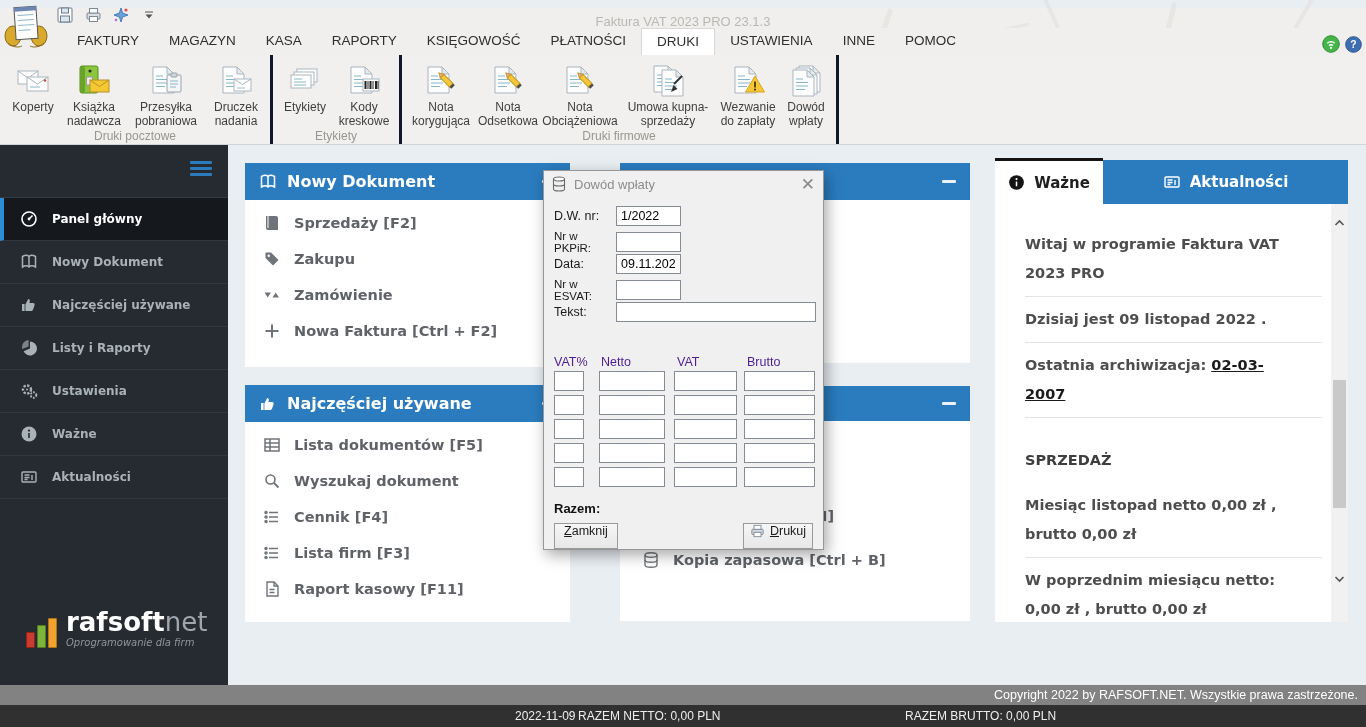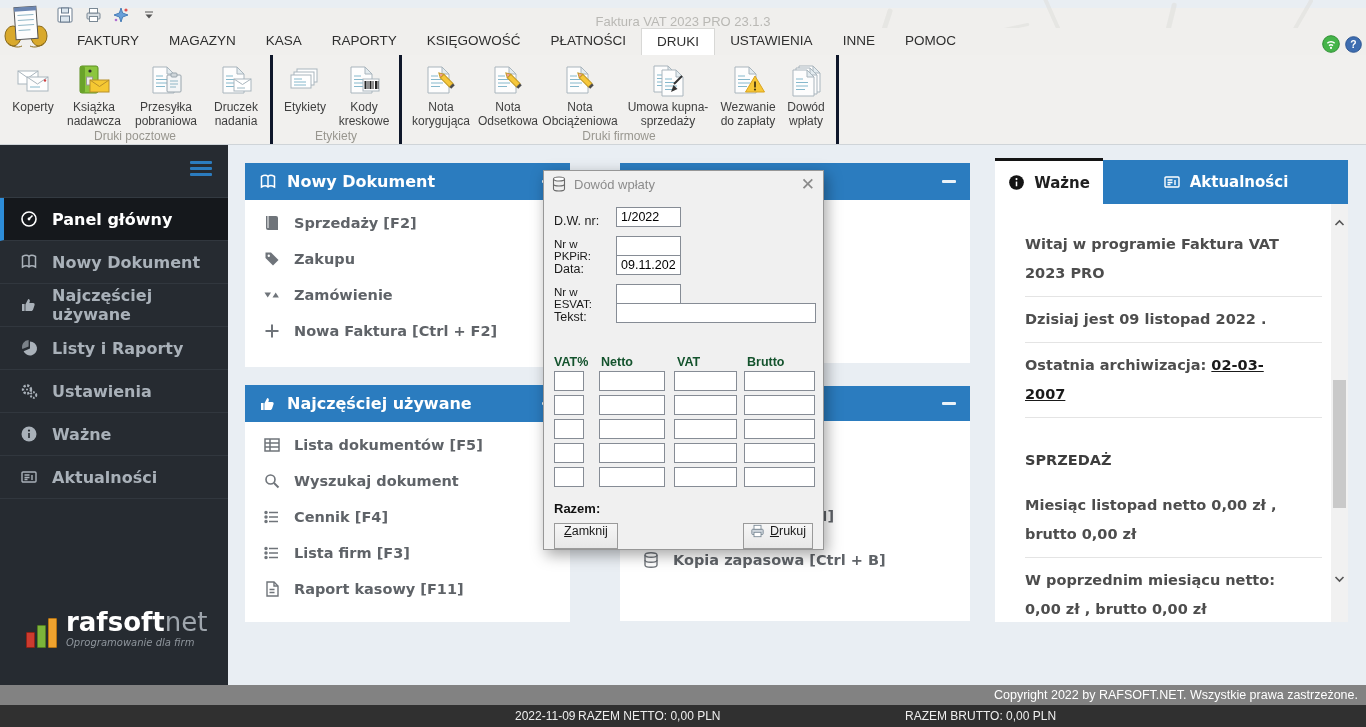--- a/index.html
+++ b/index.html
@@ -32,21 +32,21 @@
 
   .sketch { position:absolute; background:#dededb; opacity:.55; border-radius:2px; }
   .statusico { position:absolute; z-index:6; }
 
   
   .sidebar { position:absolute; left:0; top:145px; width:228px; height:540px; background:#262b31; }
   .hamburger { position:absolute; right:16px; top:16px; width:22px; cursor:pointer; }
   .hamburger span { display:block; height:3px; background:#2b7cbf; margin-bottom:3px; border-radius:1px; }
   .side-items { position:absolute; top:52px; left:0; right:0; border-top:1px solid #333a41; }
   .side-item { height:43px; display:flex; align-items:center; gap:14px; padding-left:20px;
-               color:#a9b1b9; font-family:"DejaVu Sans", sans-serif; font-weight:bold; font-size:16px;
+               color:#a9b1b9; font-family:"DejaVu Sans", sans-serif; font-weight:bold; font-size:12px;
                border-bottom:1px solid #31373e; cursor:pointer; }
   .side-item svg { flex:0 0 auto; }
   .side-item.active { background:#15181c; color:#fff; border-left:4px solid #2d8cd8; padding-left:16px; }
 
   .brandlogo { position:absolute; left:26px; top:464px; display:flex; align-items:flex-end; }
   .bars { display:flex; align-items:flex-end; gap:2px; margin-right:9px; }
   .bars i { display:block; width:9px; border-radius:1px; }
   .brandtext .row1 { font-family:"DejaVu Sans", sans-serif; font-size:26px; font-weight:bold;
                      color:#fff; line-height:1; }
   .brandtext .row1 .lite { color:#9fa6ad; font-weight:normal; }
@@ -82,24 +82,24 @@
   .scaret { position:absolute; left:2px; width:13px; height:14px; display:flex; align-items:center;
             justify-content:center; cursor:pointer; }
 
   
   .dialog { position:absolute; left:543px; top:170px; width:281px; height:380px; background:#f0f0f0;
             border:1px solid #979797; box-shadow:3px 5px 14px rgba(0,0,0,.35); z-index:50; }
   .dlg-title { position:absolute; left:0; top:0; right:0; height:26px; display:flex; align-items:center;
                gap:8px; padding:0 8px; font-size:13px; color:#8c8c8c; }
   .dlg-close { margin-left:auto; font-size:17px; color:#8a8a8a; cursor:pointer; line-height:1; }
   .drow { position:absolute; left:10px; display:flex; align-items:center; }
-  .drow label { width:62px; font-size:12.5px; color:#1a1a1a;margin-top:8px; }
+  .drow label { width:62px; font-size:12.5px; color:#1a1a1a; }
   .dinput { height:20px; border:1px solid #868c95; background:#fff; font-size:12.5px; padding:0 4px;
             font-family:"Liberation Sans", sans-serif; }
-  .thead { position:absolute; font-size:12.5px; font-weight:bold; color:#14532d; }
+  .thead { position:absolute; font-size:12.5px; font-weight:normal; color:#4c1d95; }
   .tcell { position:absolute; height:20px; border:1px solid #868c95; background:#fff; }
   .razem { position:absolute; left:10px; top:330px; font-size:13px; font-weight:bold; color:#111; }
   .dbtn { position:absolute; top:352px; height:26px; background:linear-gradient(#f6f6f6,#e7e7e7);
           border:1px solid #9a9a9a; display:flex; justify-content:center; gap:5px;
           font-size:12.5px; color:#1a1a1a; cursor:pointer; }
   .dbtn .btn-label { display:inline-block; }
   .dbtn .btn-label::first-letter { text-decoration:underline; }
 
   .frag { position:absolute; font-family:"DejaVu Sans", sans-serif; font-weight:bold;
           font-size:14.5px; color:#5f6368; }

